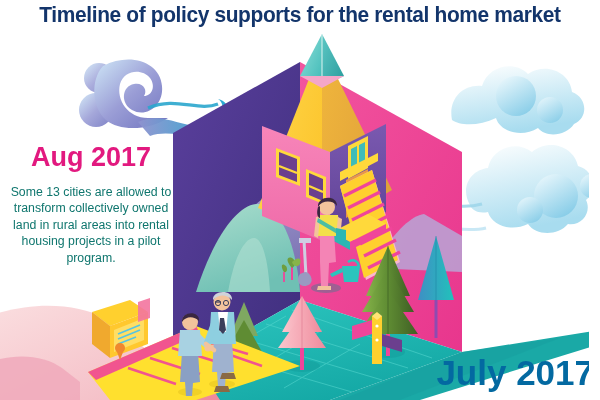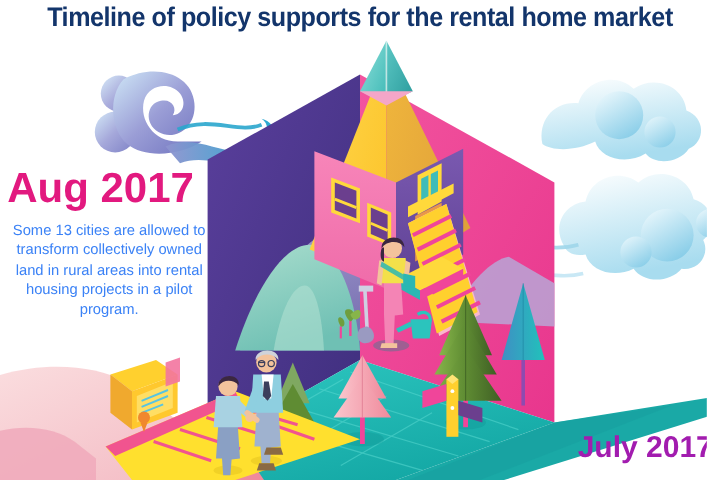--- a/index.html
+++ b/index.html
@@ -19,42 +19,42 @@
     line-height:26px;
     letter-spacing:-0.4px;
     color:#13356b;
     transform:scaleX(0.93);
     transform-origin:50% 0;
     white-space:nowrap;
     z-index:40;
   }
   .date-left{
     position:absolute;left:6px;top:142px;width:170px;
-    text-align:left;
+    text-align:center;
     font-weight:bold;
-    font-size:35px;
+    font-size:27px;
     line-height:30px;
     color:#e2197f;
     z-index:40;
   }
   .body-left{
     position:absolute;left:6px;top:184px;width:170px;
     text-align:center;
     font-size:12.3px;
     line-height:16.4px;
-    color:#3b82f6;
+    color:#0f766e;
     z-index:40;
   }
   .date-right{
     position:absolute;left:420px;top:358px;width:174px;
     text-align:right;
     font-weight:bold;
-    font-size:25px;
+    font-size:35px;
     line-height:30px;
-    color:#a21caf;
+    color:#0369a1;
     z-index:40;
   }
 </style>
 </head>
 <body>
 
 <div id="stage">
 
   <svg id="art" viewBox="0 0 600 400" xmlns="http://www.w3.org/2000/svg">
     <defs>

